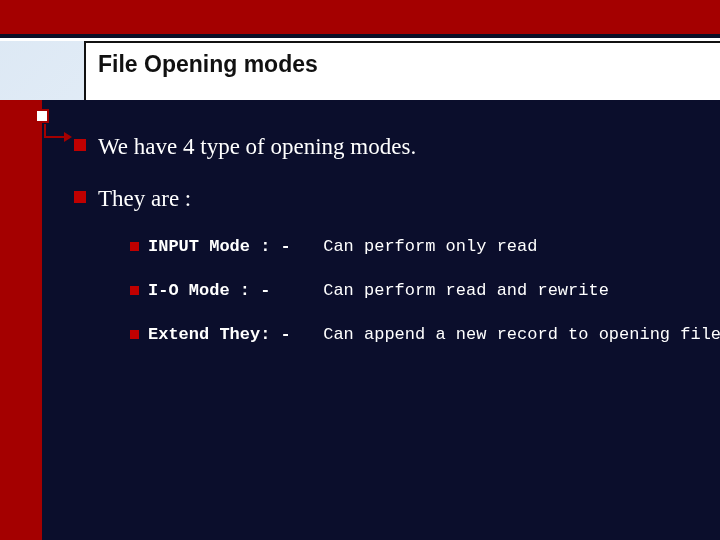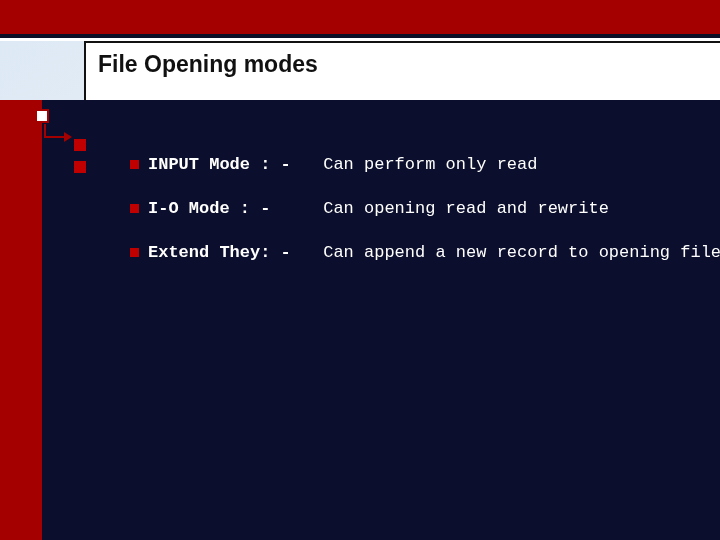--- a/index.html
+++ b/index.html
@@ -191,38 +191,40 @@
   <div class="deco-arrow">
     <div class="v"></div>
       <div class="h"></div>
       <div class="head"></div>
   </div>
 
   <div class="content">
 
     <div class="lvl1">
       <span class="bullet1"></span>
+      <span>We have 4 type of opening modes.</span>
     </div>
 
     <div class="lvl1">
       <span class="bullet1"></span>
+      <span>They are :</span>
 
       <div class="sublist">
 
         <div class="lvl2">
           <span class="bullet2"></span>
           <span class="label">INPUT Mode : -</span>
           <span class="desc">Can perform only read</span>
         </div>
 
 
         <div class="lvl2">
           <span class="bullet2"></span>
           <span class="label">I-O Mode : -</span>
-          <span class="desc">Can opening read and rewrite</span>
+          <span class="desc">Can perform read and rewrite</span>
         </div>
 
         <div class="lvl2">
           <span class="bullet2"></span>
           <span class="label">Extend  They: -</span>
           <span class="desc">Can append a new record to opening file</span>
         </div>
 
       </div>
     </div>

